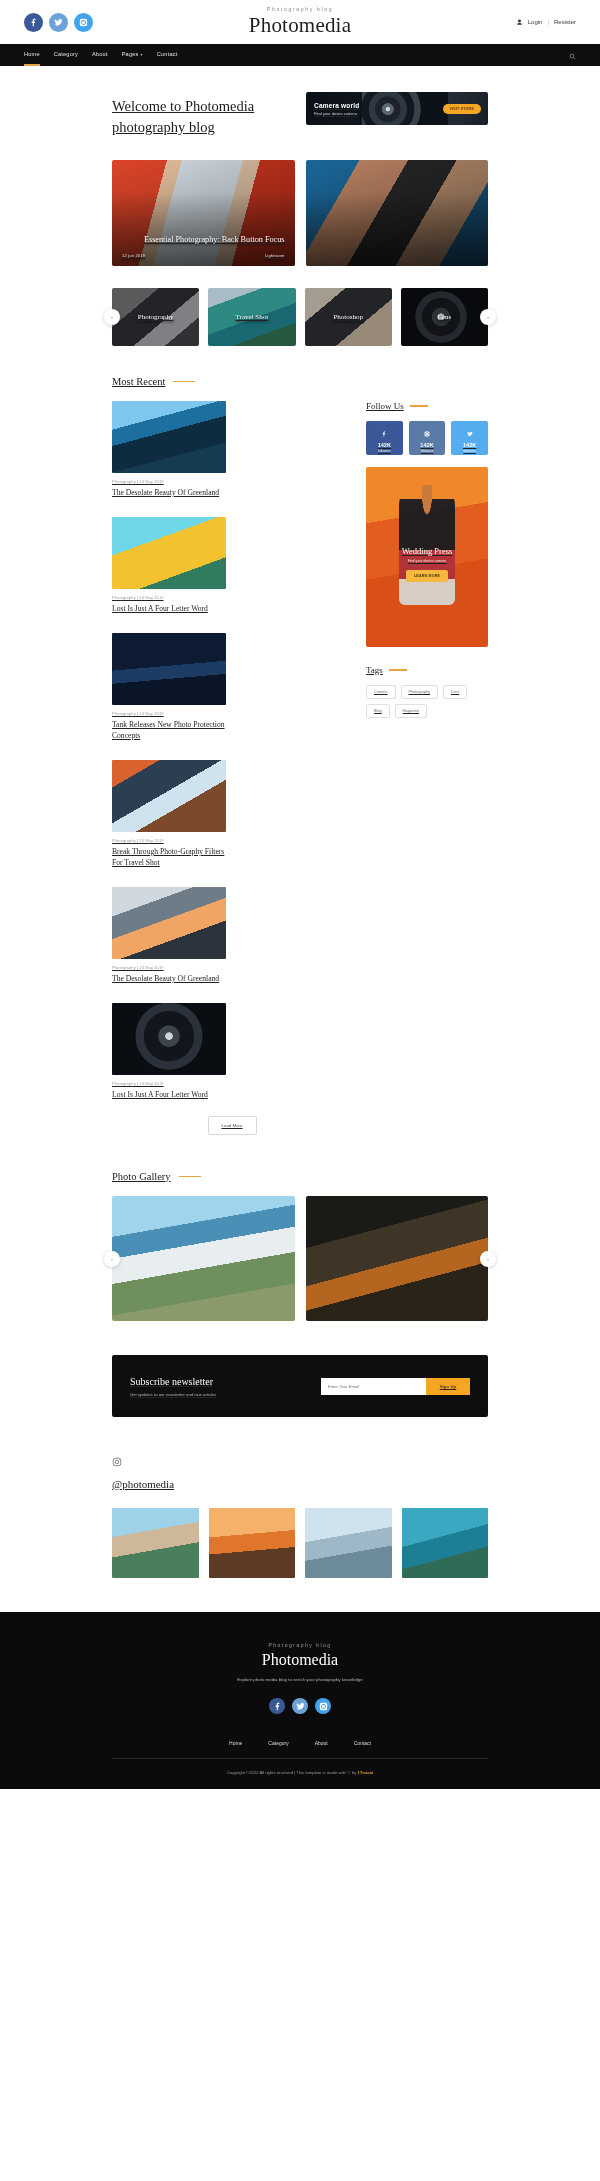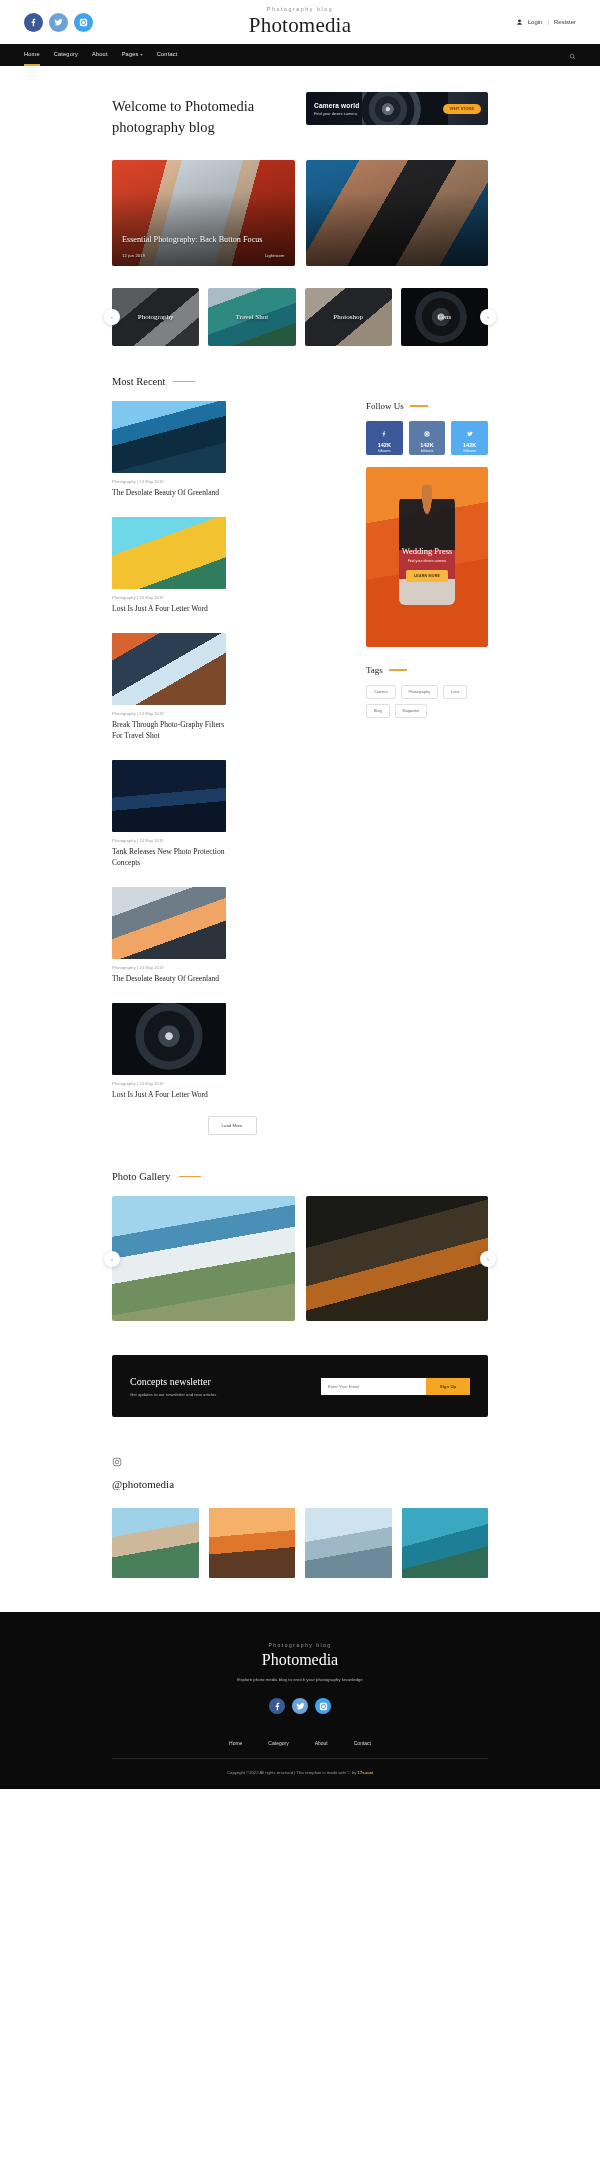--- a/index.html
+++ b/index.html
@@ -5,21 +5,21 @@
   * { box-sizing: border-box; margin: 0; padding: 0; }
   html, body { width: 600px; }
   body {
     font-family: "Liberation Sans", sans-serif;
     background: #ffffff;
     color: #222;
     width: 600px;
     overflow-x: hidden;
   }
   .wrap { width: 600px; }
-  .container { width: 376px; margin: 0 auto; }
+  .container { width: 376px; margin: 0 auto; text-decoration: underline; }
 
   
   .topbar {
     height: 44px;
     display: flex;
     align-items: center;
     padding: 0 24px;
     background: #fff;
   }
   .social-round { display: flex; gap: 6px; flex: 0 0 auto; width: 120px; }
@@ -88,21 +88,21 @@
   .ad-text { position: relative; z-index: 2; padding-left: 8px; }
   .ad-title { color: #fff; font-size: 6.5px; font-weight: bold; letter-spacing: .2px; }
   .ad-sub { color: #cfd3d8; font-size: 4px; margin-top: 2px; }
   .ad-btn {
     position: absolute; right: 7px; top: 50%; transform: translateY(-50%);
     background: #f5a623; color: #5a3c06; font-size: 3.6px; font-weight: bold;
     padding: 3px 7px; border-radius: 8px; z-index: 3; letter-spacing: .2px;
   }
 
   
-  .featured { display: flex; gap: 11px; margin-top: 22px; }
+  .featured { display: flex; gap: 11px; margin-top: 22px; text-align: right; }
   .fcard {
     flex: 1; height: 106px; border-radius: 2px; overflow: hidden;
     position: relative; display: flex; align-items: flex-end;
   }
   .fcard .bg { position: absolute; inset: 0; }
   .fc1 .bg {
     background:
       linear-gradient(160deg, rgba(0,0,0,.05), rgba(0,0,0,.45)),
       linear-gradient(105deg,#e8482b 0 26%, #f2caa6 26% 33%, #dfe9f0 33% 62%, #f0cfb0 62% 70%, #d8381f 70% 100%);
   }
@@ -416,28 +416,28 @@
             <div class="thumb t1"></div>
             <div class="pm">Photography | 24 May 2019</div>
             <div class="pt">The Desolate Beauty Of Greenland</div>
           </div>
           <div class="post">
             <div class="thumb t2"></div>
             <div class="pm">Photography | 24 May 2019</div>
             <div class="pt">Lost Is Just A Four Letter Word</div>
           </div>
           <div class="post">
+            <div class="thumb t4"></div>
+            <div class="pm">Photography | 24 May 2019</div>
+            <div class="pt">Tank Releases New Photo Protection Concepts</div>
+          </div>
+          <div class="post">
             <div class="thumb t3"></div>
             <div class="pm">Photography | 24 May 2019</div>
             <div class="pt">Break Through Photo-Graphy Filters For Travel Shot</div>
-          </div>
-          <div class="post">
-            <div class="thumb t4"></div>
-            <div class="pm">Photography | 24 May 2019</div>
-            <div class="pt">Tank Releases New Photo Protection Concepts</div>
           </div>
           <div class="post">
             <div class="thumb t5"></div>
             <div class="pm">Photography | 24 May 2019</div>
             <div class="pt">The Desolate Beauty Of Greenland</div>
           </div>
           <div class="post">
             <div class="thumb t6"></div>
             <div class="pm">Photography | 24 May 2019</div>
             <div class="pt">Lost Is Just A Four Letter Word</div>
@@ -506,21 +506,21 @@
     </div>
     <div class="gallery">
       <div class="carbtn prev">‹</div>
       <div class="gimg g1"></div>
       <div class="gimg g2"></div>
       <div class="carbtn next">›</div>
     </div>
 
     <div class="news">
       <div class="news-l">
-        <div class="nt">Concepts newsletter</div>
+        <div class="nt">Subscribe newsletter</div>
         <div class="ns">Get updates to our newsletter and new articles</div>
       </div>
       <div class="news-form">
         <input type="text" placeholder="Enter Your Email" style="">
         <button>Sign Up</button>
       </div>
     </div>
 
     <div class="insta">
       <div class="ico">

